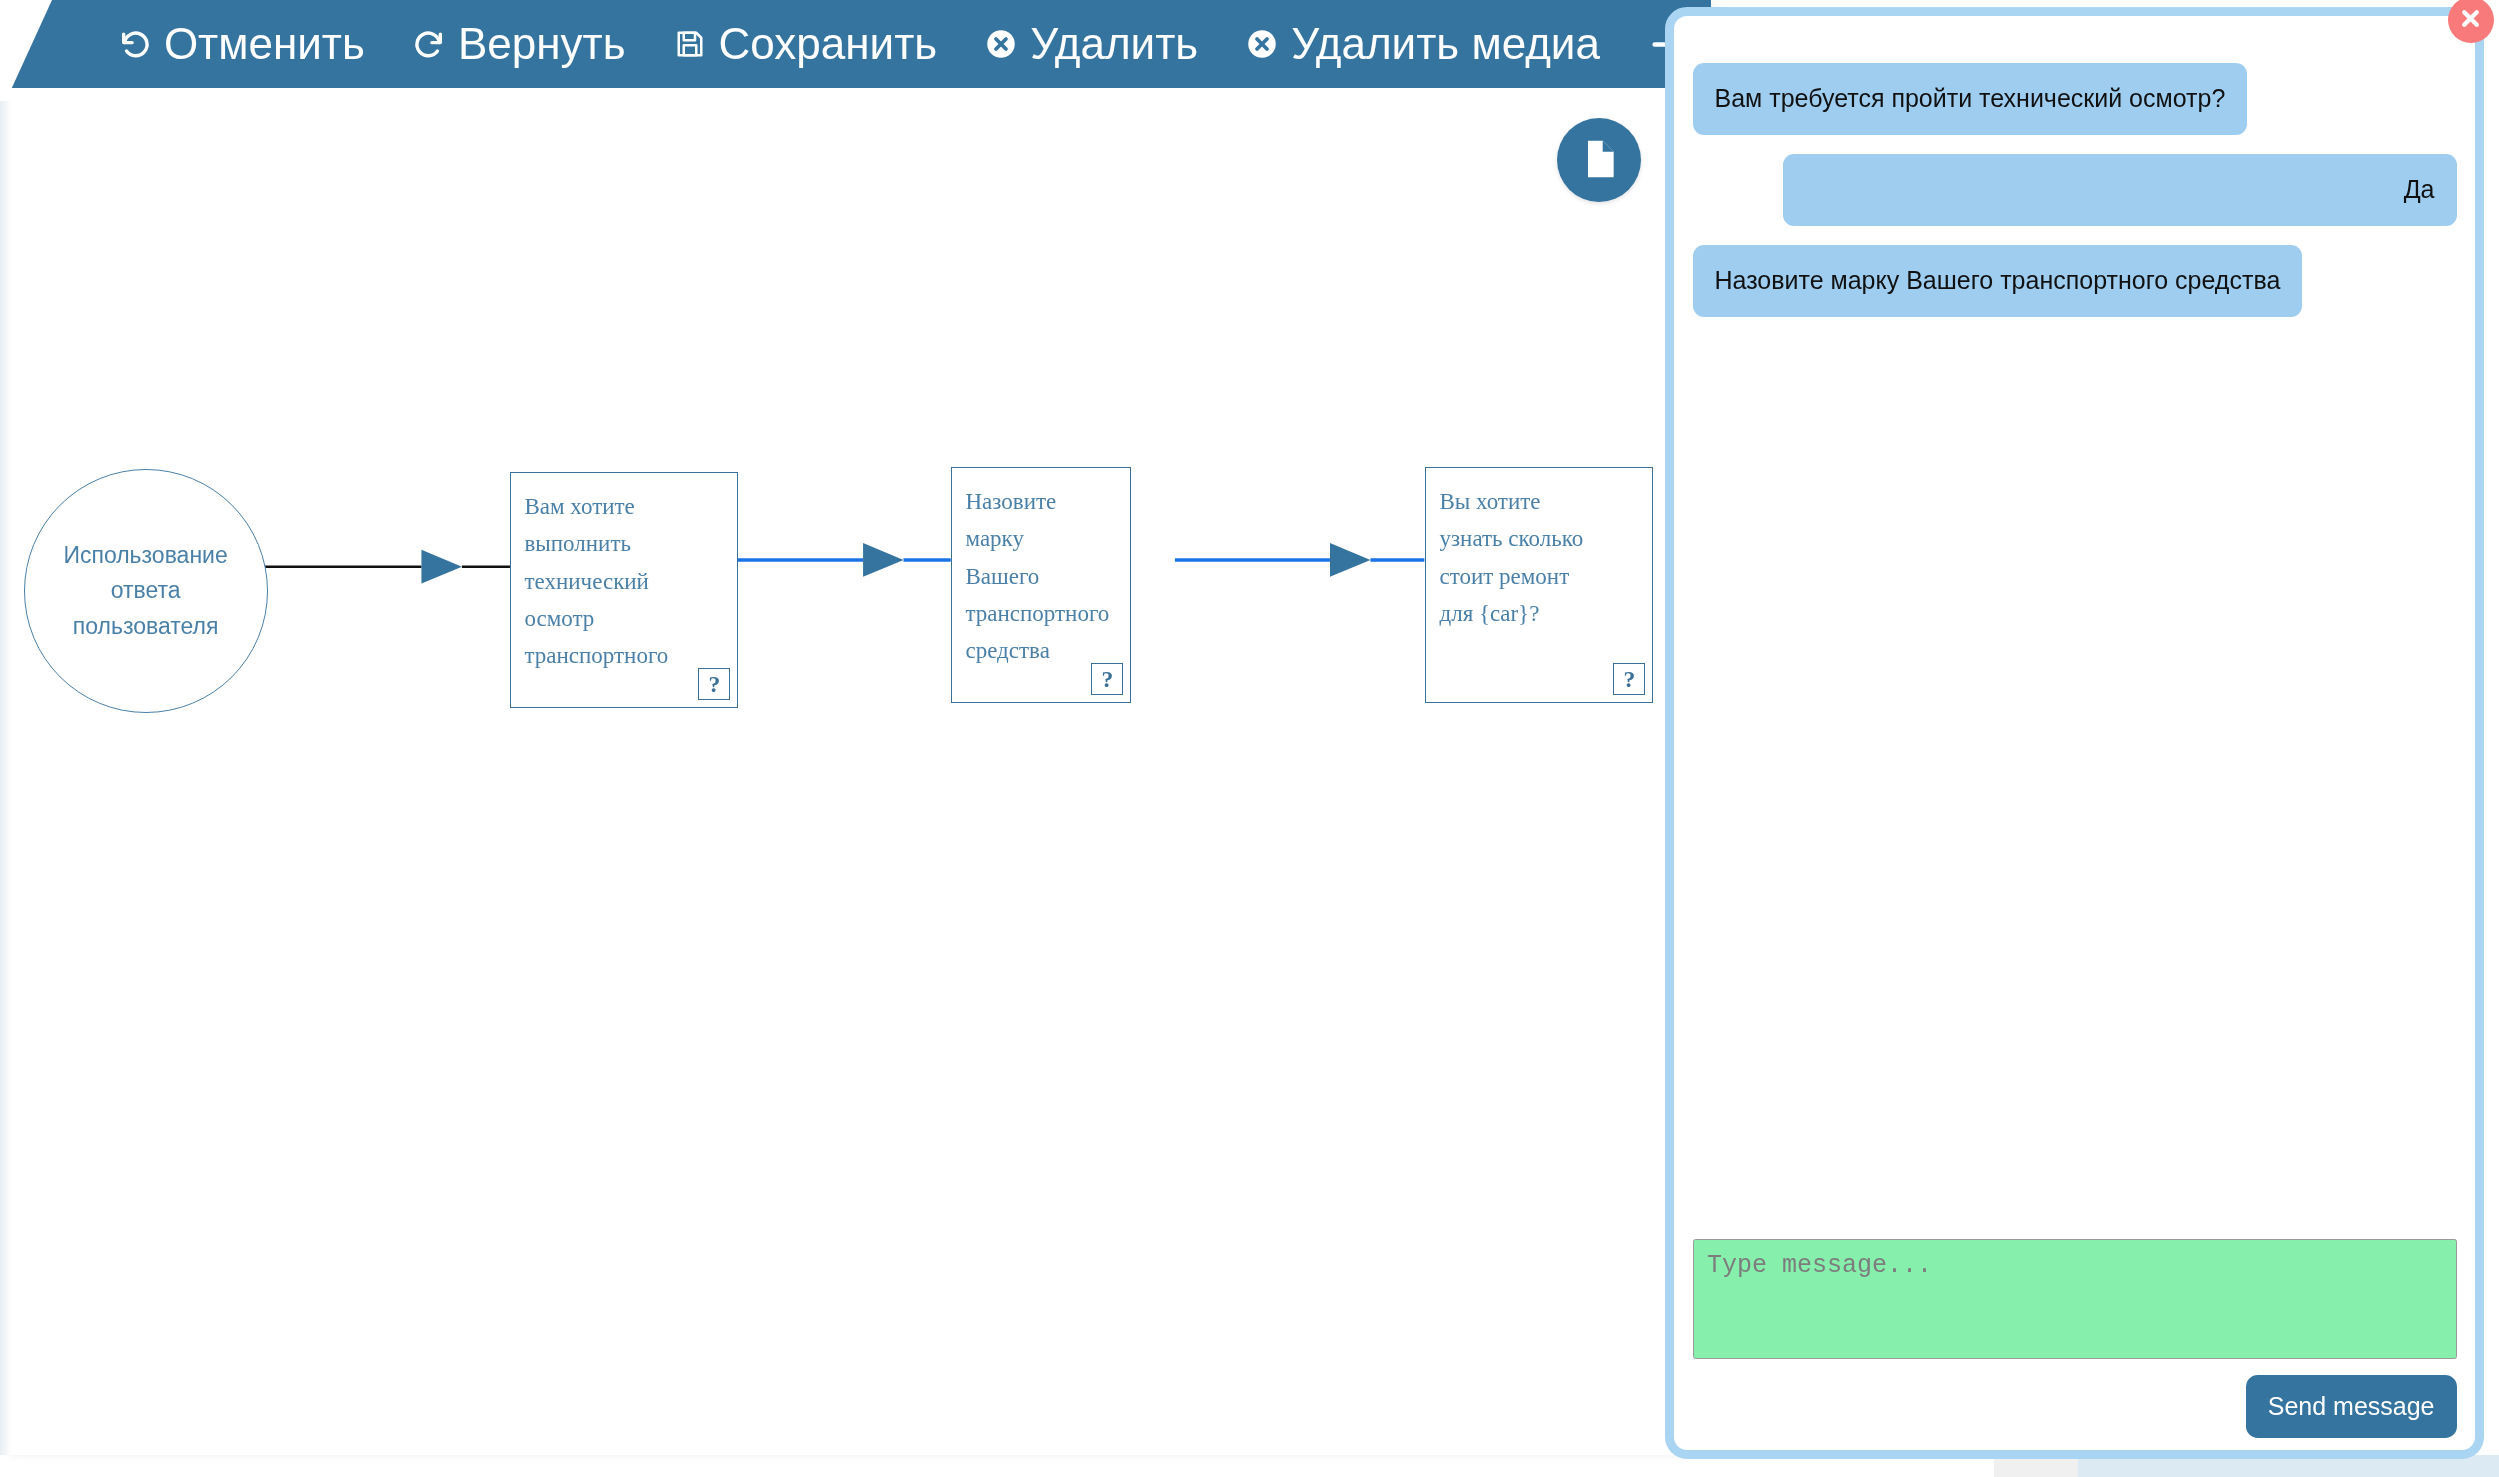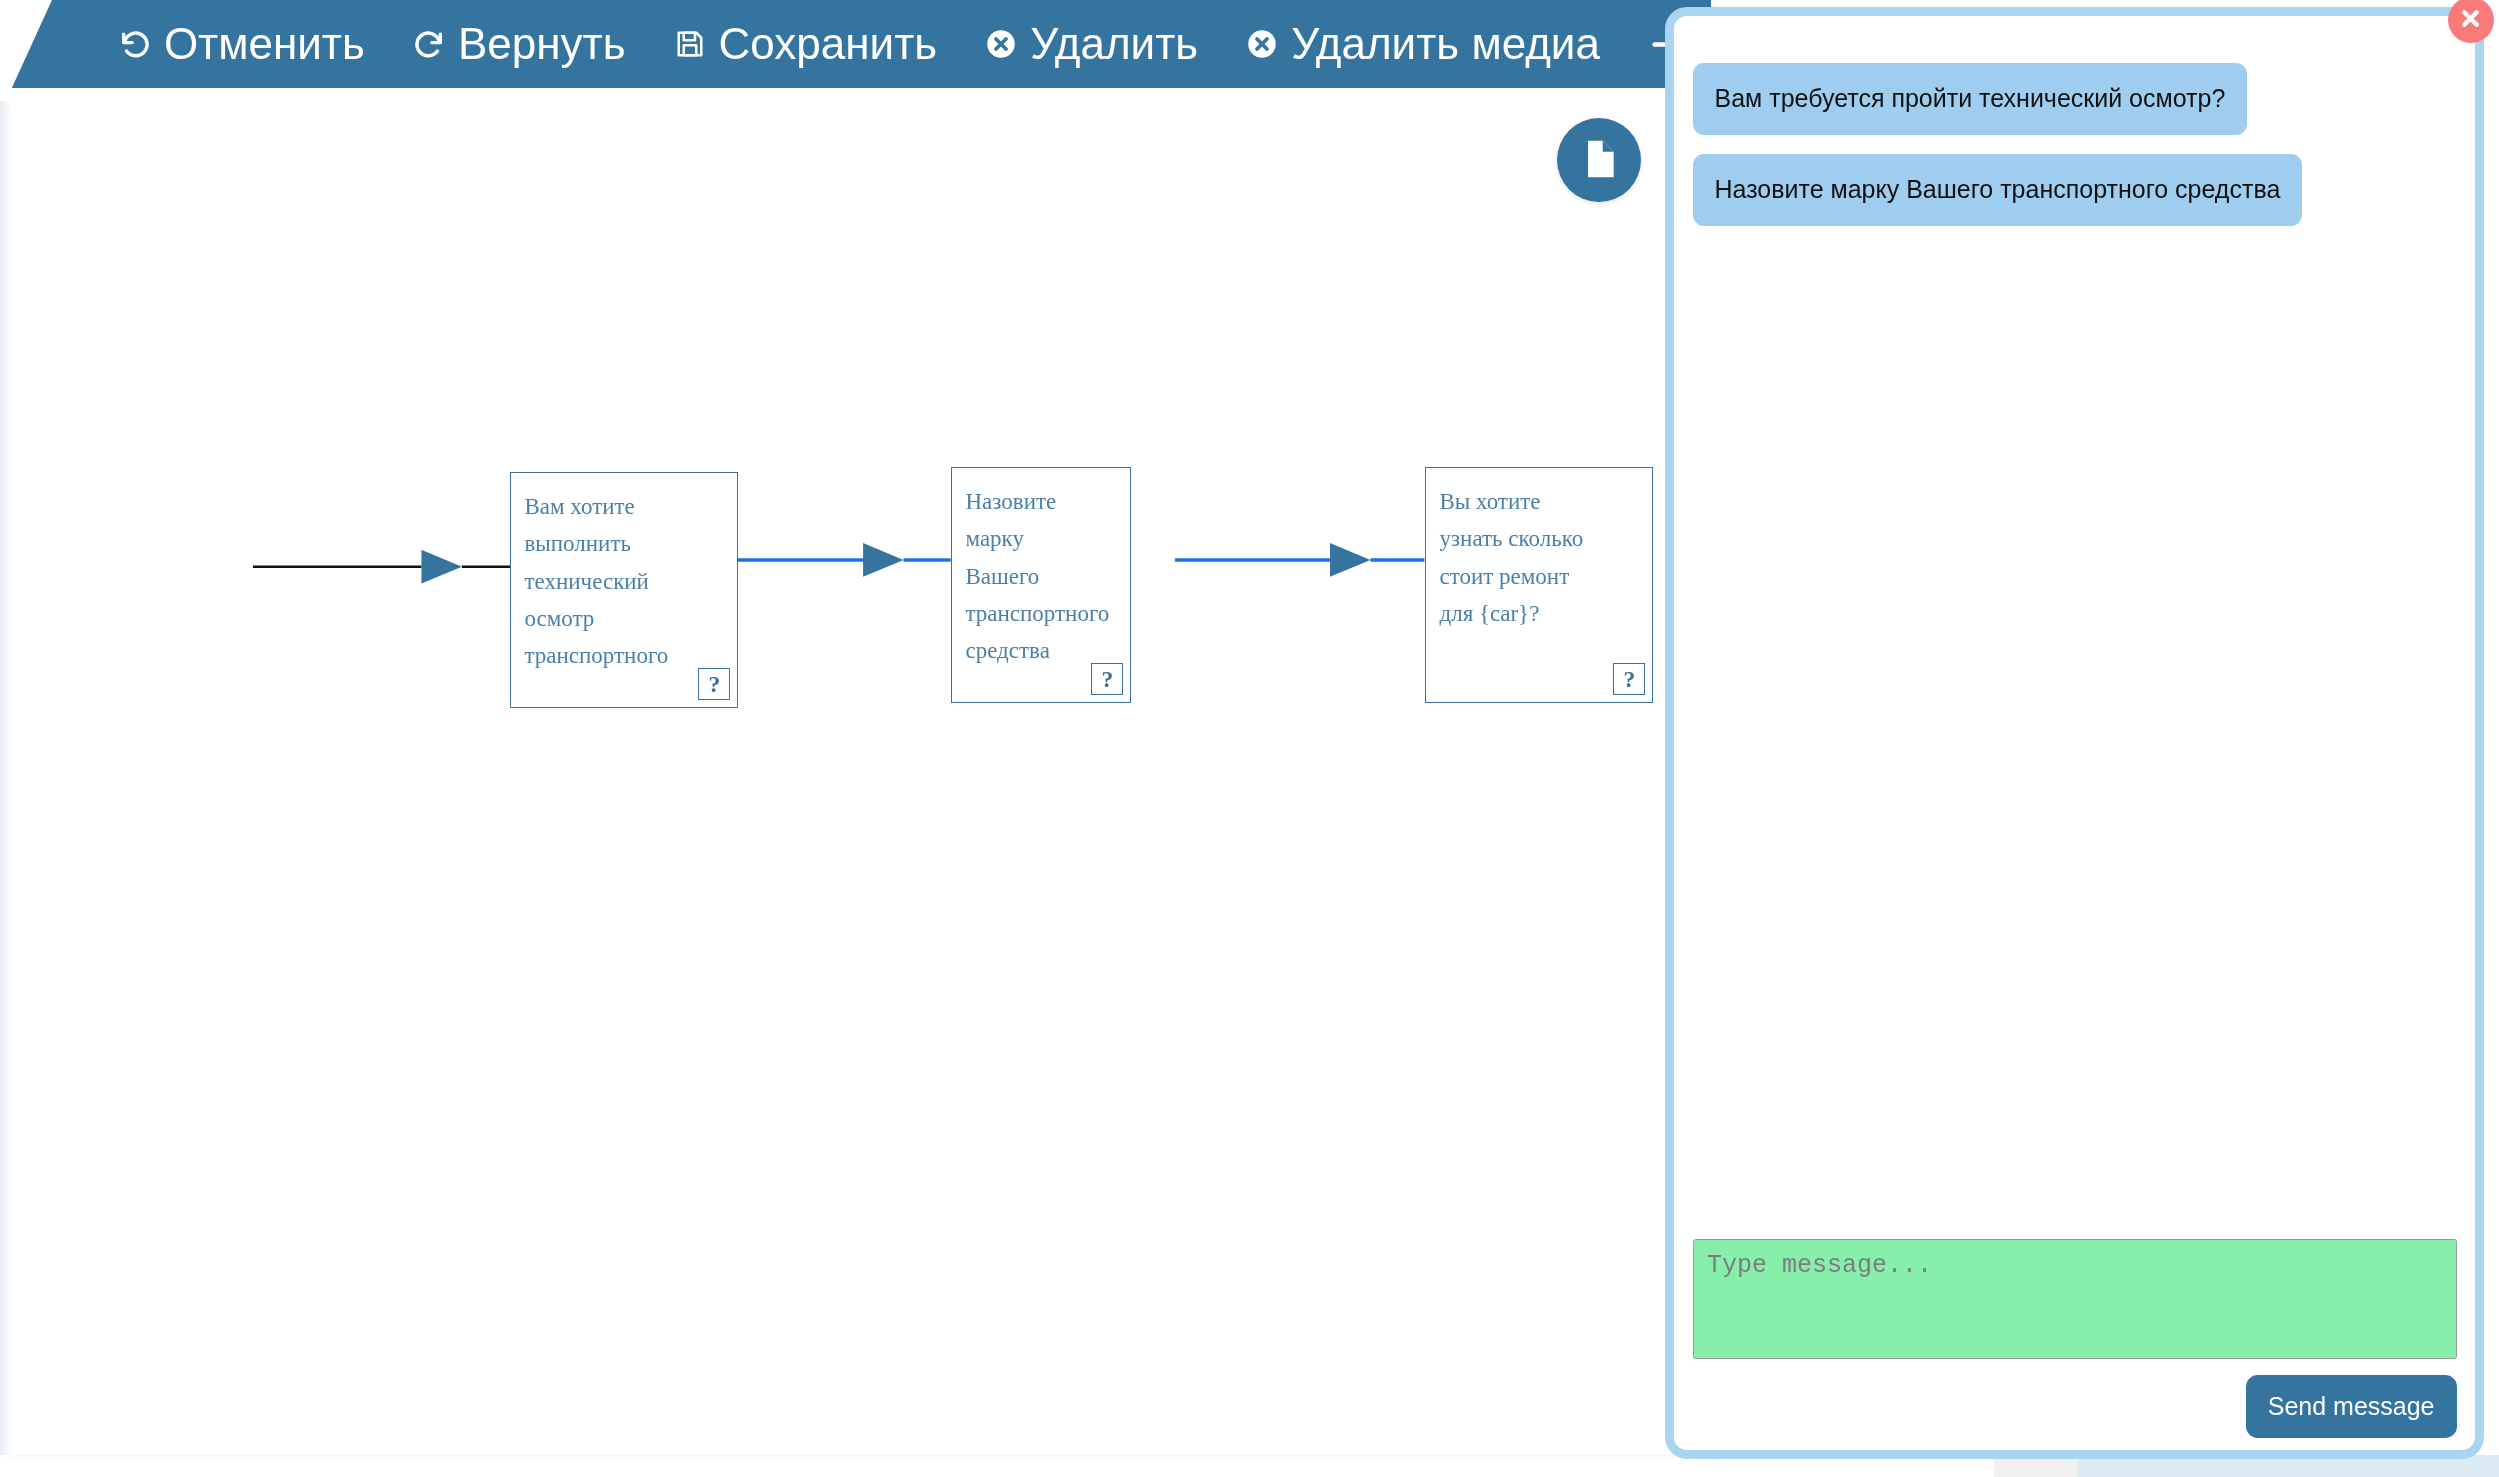--- a/index.html
+++ b/index.html
@@ -227,20 +227,23 @@
 
       <line x1="875" y1="560" x2="1024" y2="560" stroke="#1a73e8" stroke-width="4"></line>
       <polygon points="1024,540 1072,560 1024,580" fill="#34749f"></polygon>
       <line x1="1072" y1="560" x2="1128" y2="560" stroke="#1a73e8" stroke-width="4"></line>
 
       <line x1="1394" y1="560" x2="1578" y2="560" stroke="#1a73e8" stroke-width="4"></line>
       <polygon points="1578,540 1626,560 1578,580" fill="#34749f"></polygon>
       <line x1="1626" y1="560" x2="1690" y2="560" stroke="#1a73e8" stroke-width="4"></line>
     </svg>
 
+    <div class="node-circle" style="left:23.6px;top:381px;width:244px;height:244px;">
+      <span>Использование ответа пользователя</span>
+    </div>
 
     <div class="node-rect" style="left:510px;top:384px;width:228px;height:236px;">
       <div class="node-text">Вам хотите
 выполнить
 технический
 осмотр
 транспортного</div>
       <div class="node-badge">?</div>
     </div>
 
@@ -270,20 +273,23 @@
       <svg width="25" height="25" viewBox="0 0 24 24" fill="none" stroke="#ffffff" stroke-width="4.2" stroke-linecap="round">
         <path d="M6 6l12 12M18 6L6 18"></path>
       </svg>
     </span>
   </div>
 
   <div id="chat-messages">
     <div class="bubble-row bot">
       <div class="bubble">Вам требуется пройти технический осмотр?</div>
     </div>
+    <div class="bubble-row user">
+      <div class="bubble">Да</div>
+    </div>
     <div class="bubble-row bot">
       <div class="bubble">Назовите марку Вашего транспортного средства</div>
     </div>
   </div>
 
   <div id="chat-input-wrap">
     <textarea id="chat-textarea" placeholder="Type message..." style=""></textarea>
   </div>
 
   <button id="send-btn">Send message</button>

